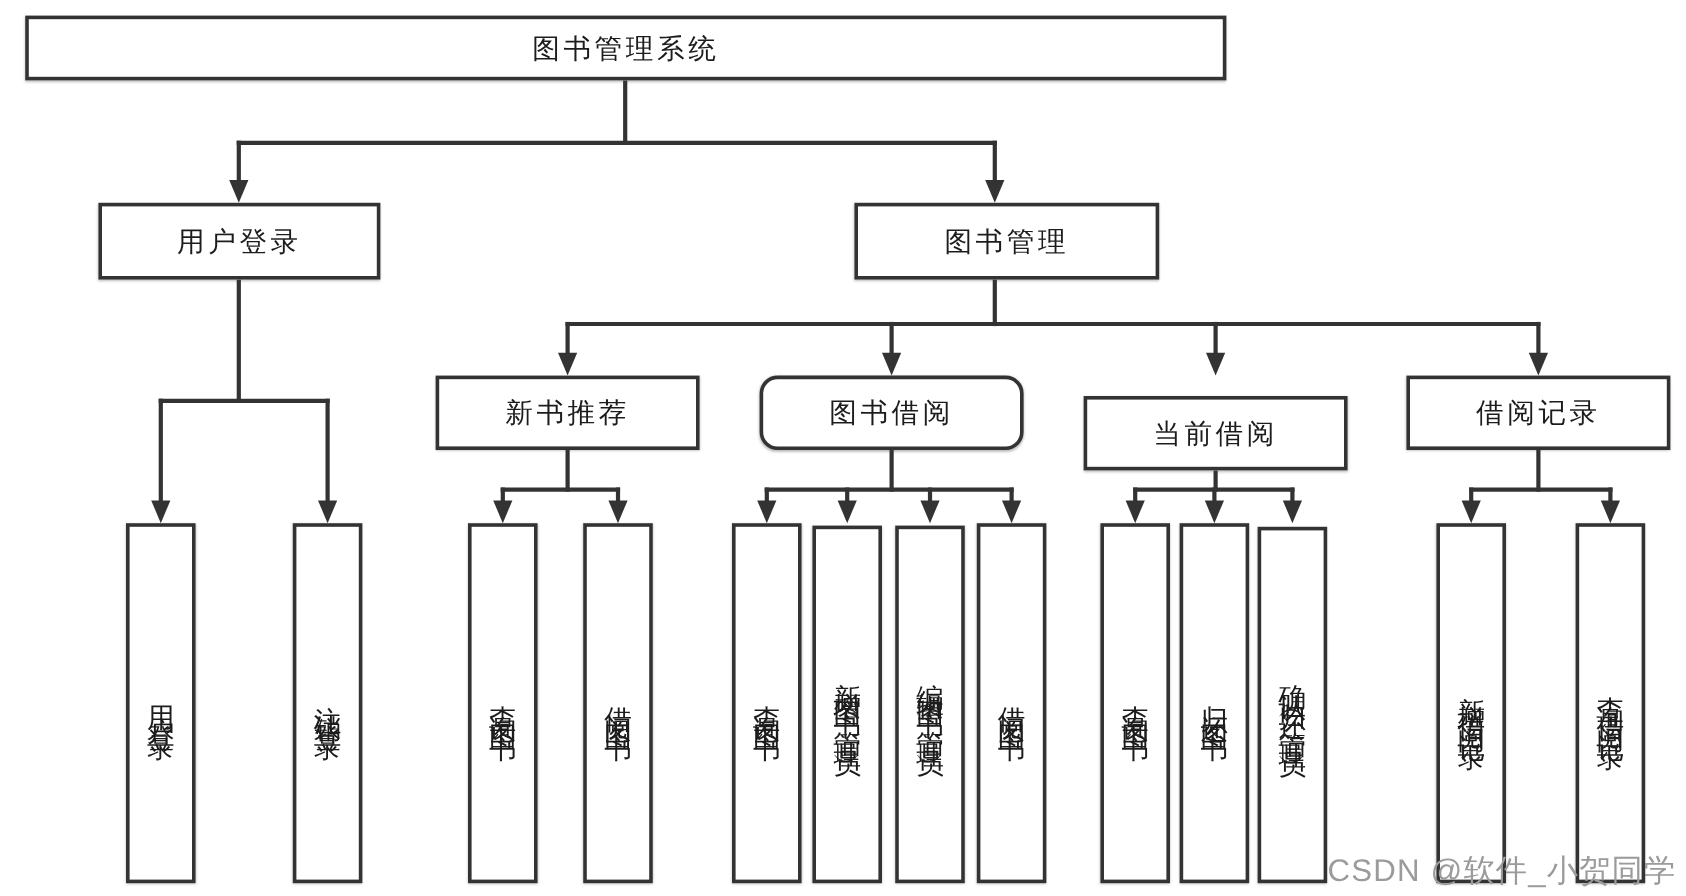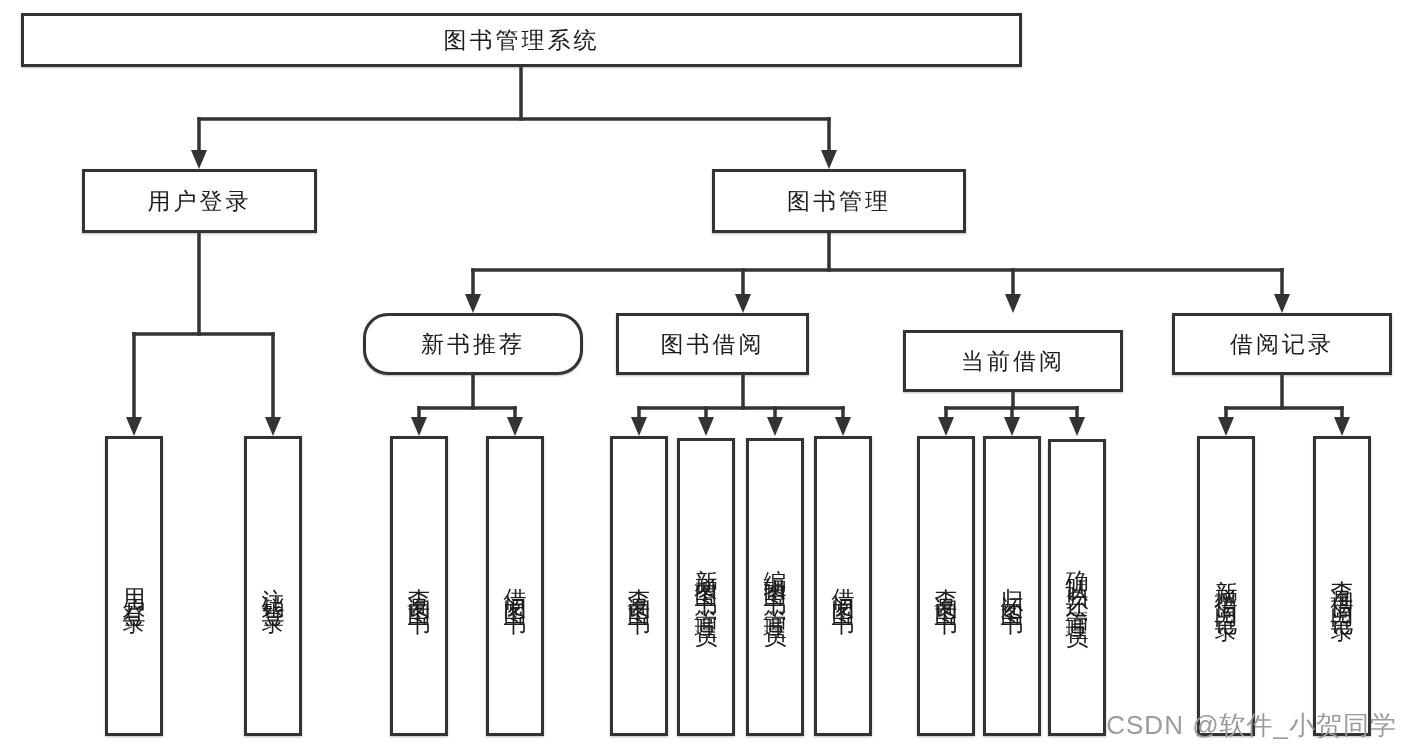--- a/index.html
+++ b/index.html
@@ -127,22 +127,22 @@
       <polygon points="1218,417 1234,417 1226,436"></polygon>
       <polygon points="1334,417 1350,417 1342,436"></polygon>
     </g>
   </svg>
 
   <div class="node hbox" style="left:21px;top:13px;width:1001px;height:54px;">图书管理系统</div>
 
   <div class="node hbox" style="left:82px;top:169px;width:235px;height:64px;">用户登录</div>
   <div class="node hbox" style="left:712px;top:169px;width:254px;height:64px;">图书管理</div>
 
-  <div class="node hbox" style="left:363px;top:313px;width:220px;height:62px;border-radius:25px;">新书推荐</div>
-  <div class="node hbox" style="left:616px;top:313px;width:193px;height:62px;">图书借阅</div>
+  <div class="node hbox" style="left:363px;top:313px;width:220px;height:62px;">新书推荐</div>
+  <div class="node hbox" style="left:633px;top:313px;width:220px;height:62px;border-radius:15px;">图书借阅</div>
   <div class="node hbox" style="left:903px;top:330px;width:220px;height:62px;">当前借阅</div>
   <div class="node hbox" style="left:1172px;top:313px;width:220px;height:62px;">借阅记录</div>
 
   <div class="node vbox" style="left:105px;top:436px;width:58px;height:300px;">
     <span>用户登录</span>
     </div>
   <div class="node vbox" style="left:244px;top:436px;width:58px;height:300px;">
     <span>注销登录</span>
     </div>
 

